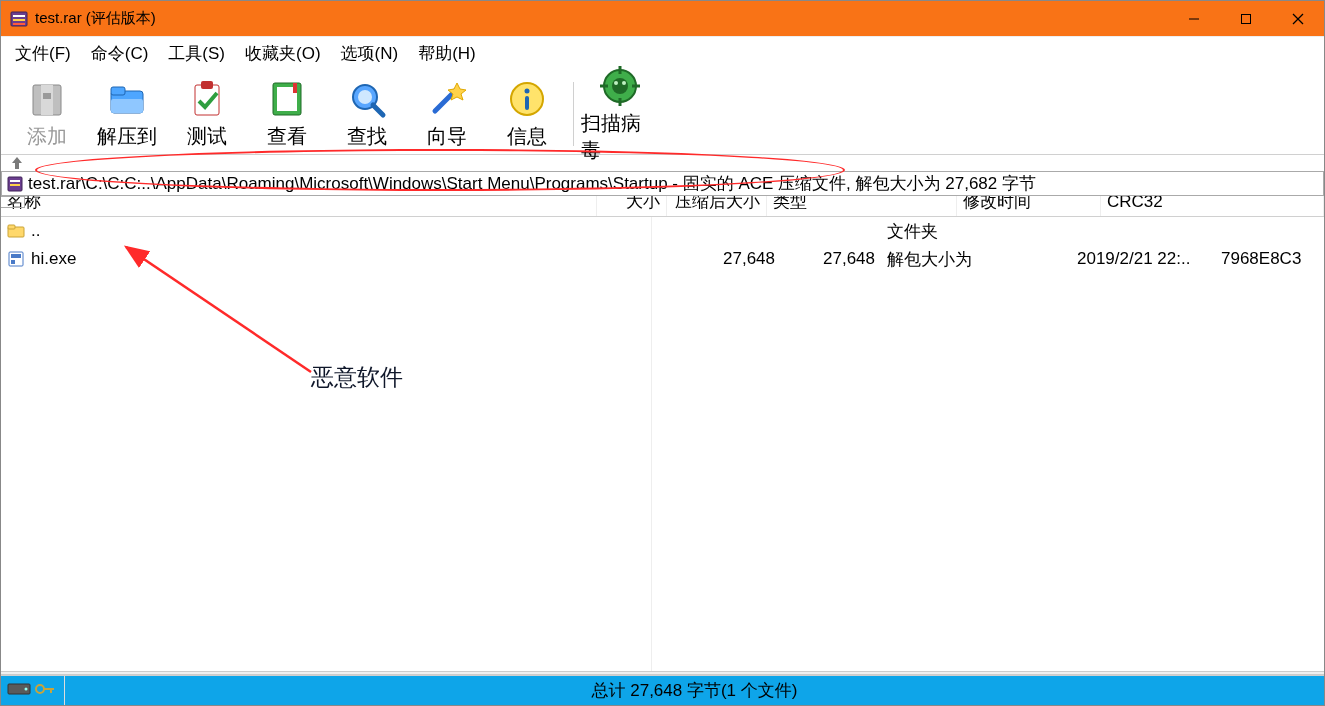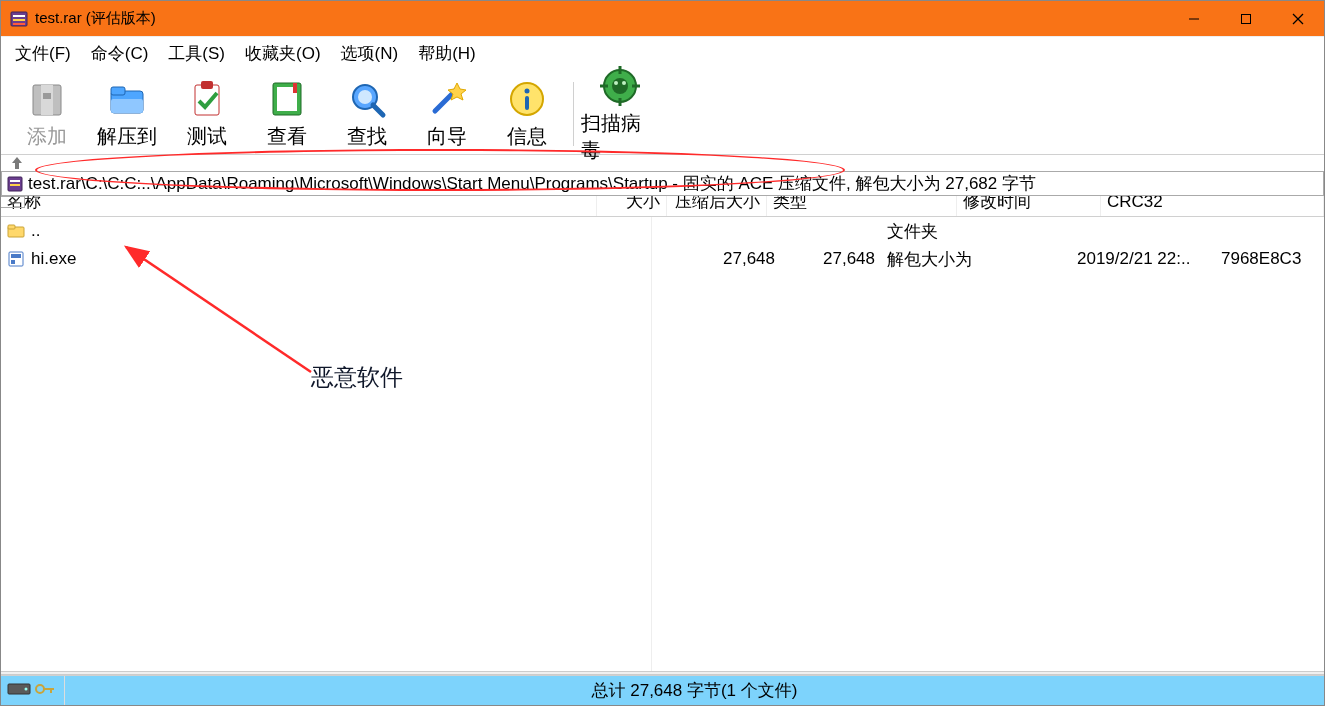--- a/index.html
+++ b/index.html
@@ -165,21 +165,21 @@
     background: #f0f0f0;
     border-top: 1px solid #ccc;
     border-bottom: 1px solid #ccc;
   }
   .statusbar {
     height: 30px;
     display: flex;
     align-items: center;
     border-top: 1px solid #d0d0d0;
     font-size: 17px;
-    background: #7dd3fc;
+    background: #0ea5e9;
   }
   .statusbar .sleft {
     width: 64px; height:100%;
     display:flex; align-items:center; justify-content:flex-start;
     padding-left:6px; gap:4px;
     border-right: 1px solid #ddd;
   }
   .statusbar .scenter {
     flex: 1; text-align:center;
   }

